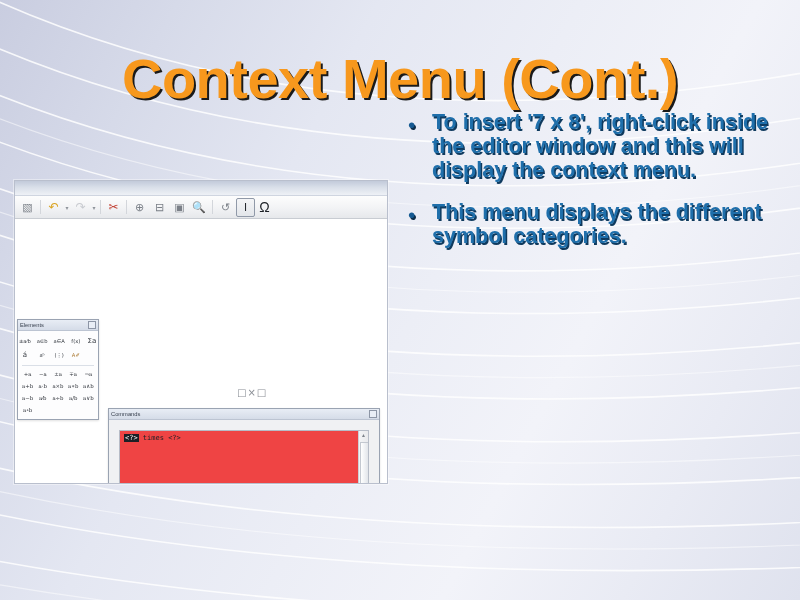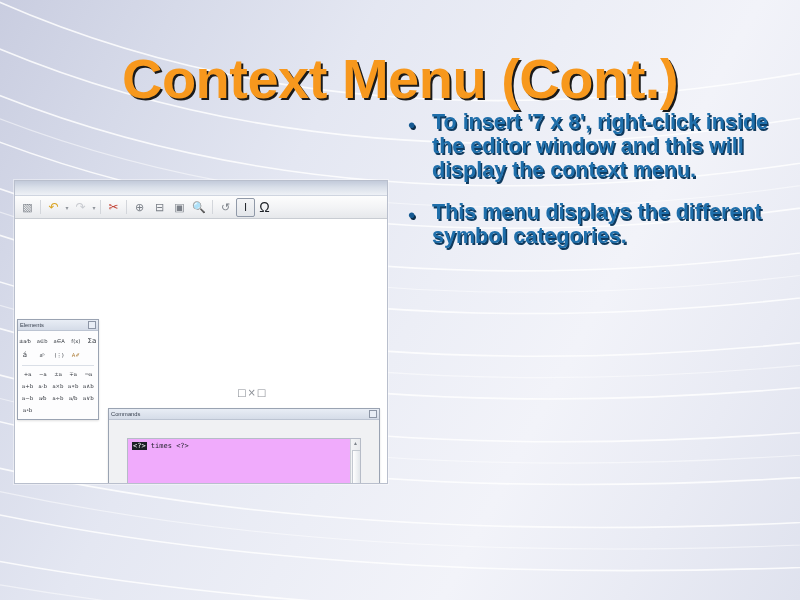--- a/index.html
+++ b/index.html
@@ -235,23 +235,23 @@
     top: 189px;
     width: 272px;
     height: 92px;
     background: #f0f1f3;
     border: 1px solid #9aa3b2;
     box-shadow: 0 1px 2px rgba(0,0,0,0.12);
     box-sizing: border-box;
   }
   #commands-body {
     position: relative;
-    margin: 18px;
+    margin: 10px;
     height: 76px;
-    background: #f0abfc;
+    background: #ef4444;
     border: 1px solid #b6bcc7;
     box-sizing: border-box;
     overflow: hidden;
   }
   #commands-text {
     position: absolute;
     left: 4px;
     top: 3px;
     font-family: "DejaVu Sans Mono", monospace;
     font-size: 7px;

